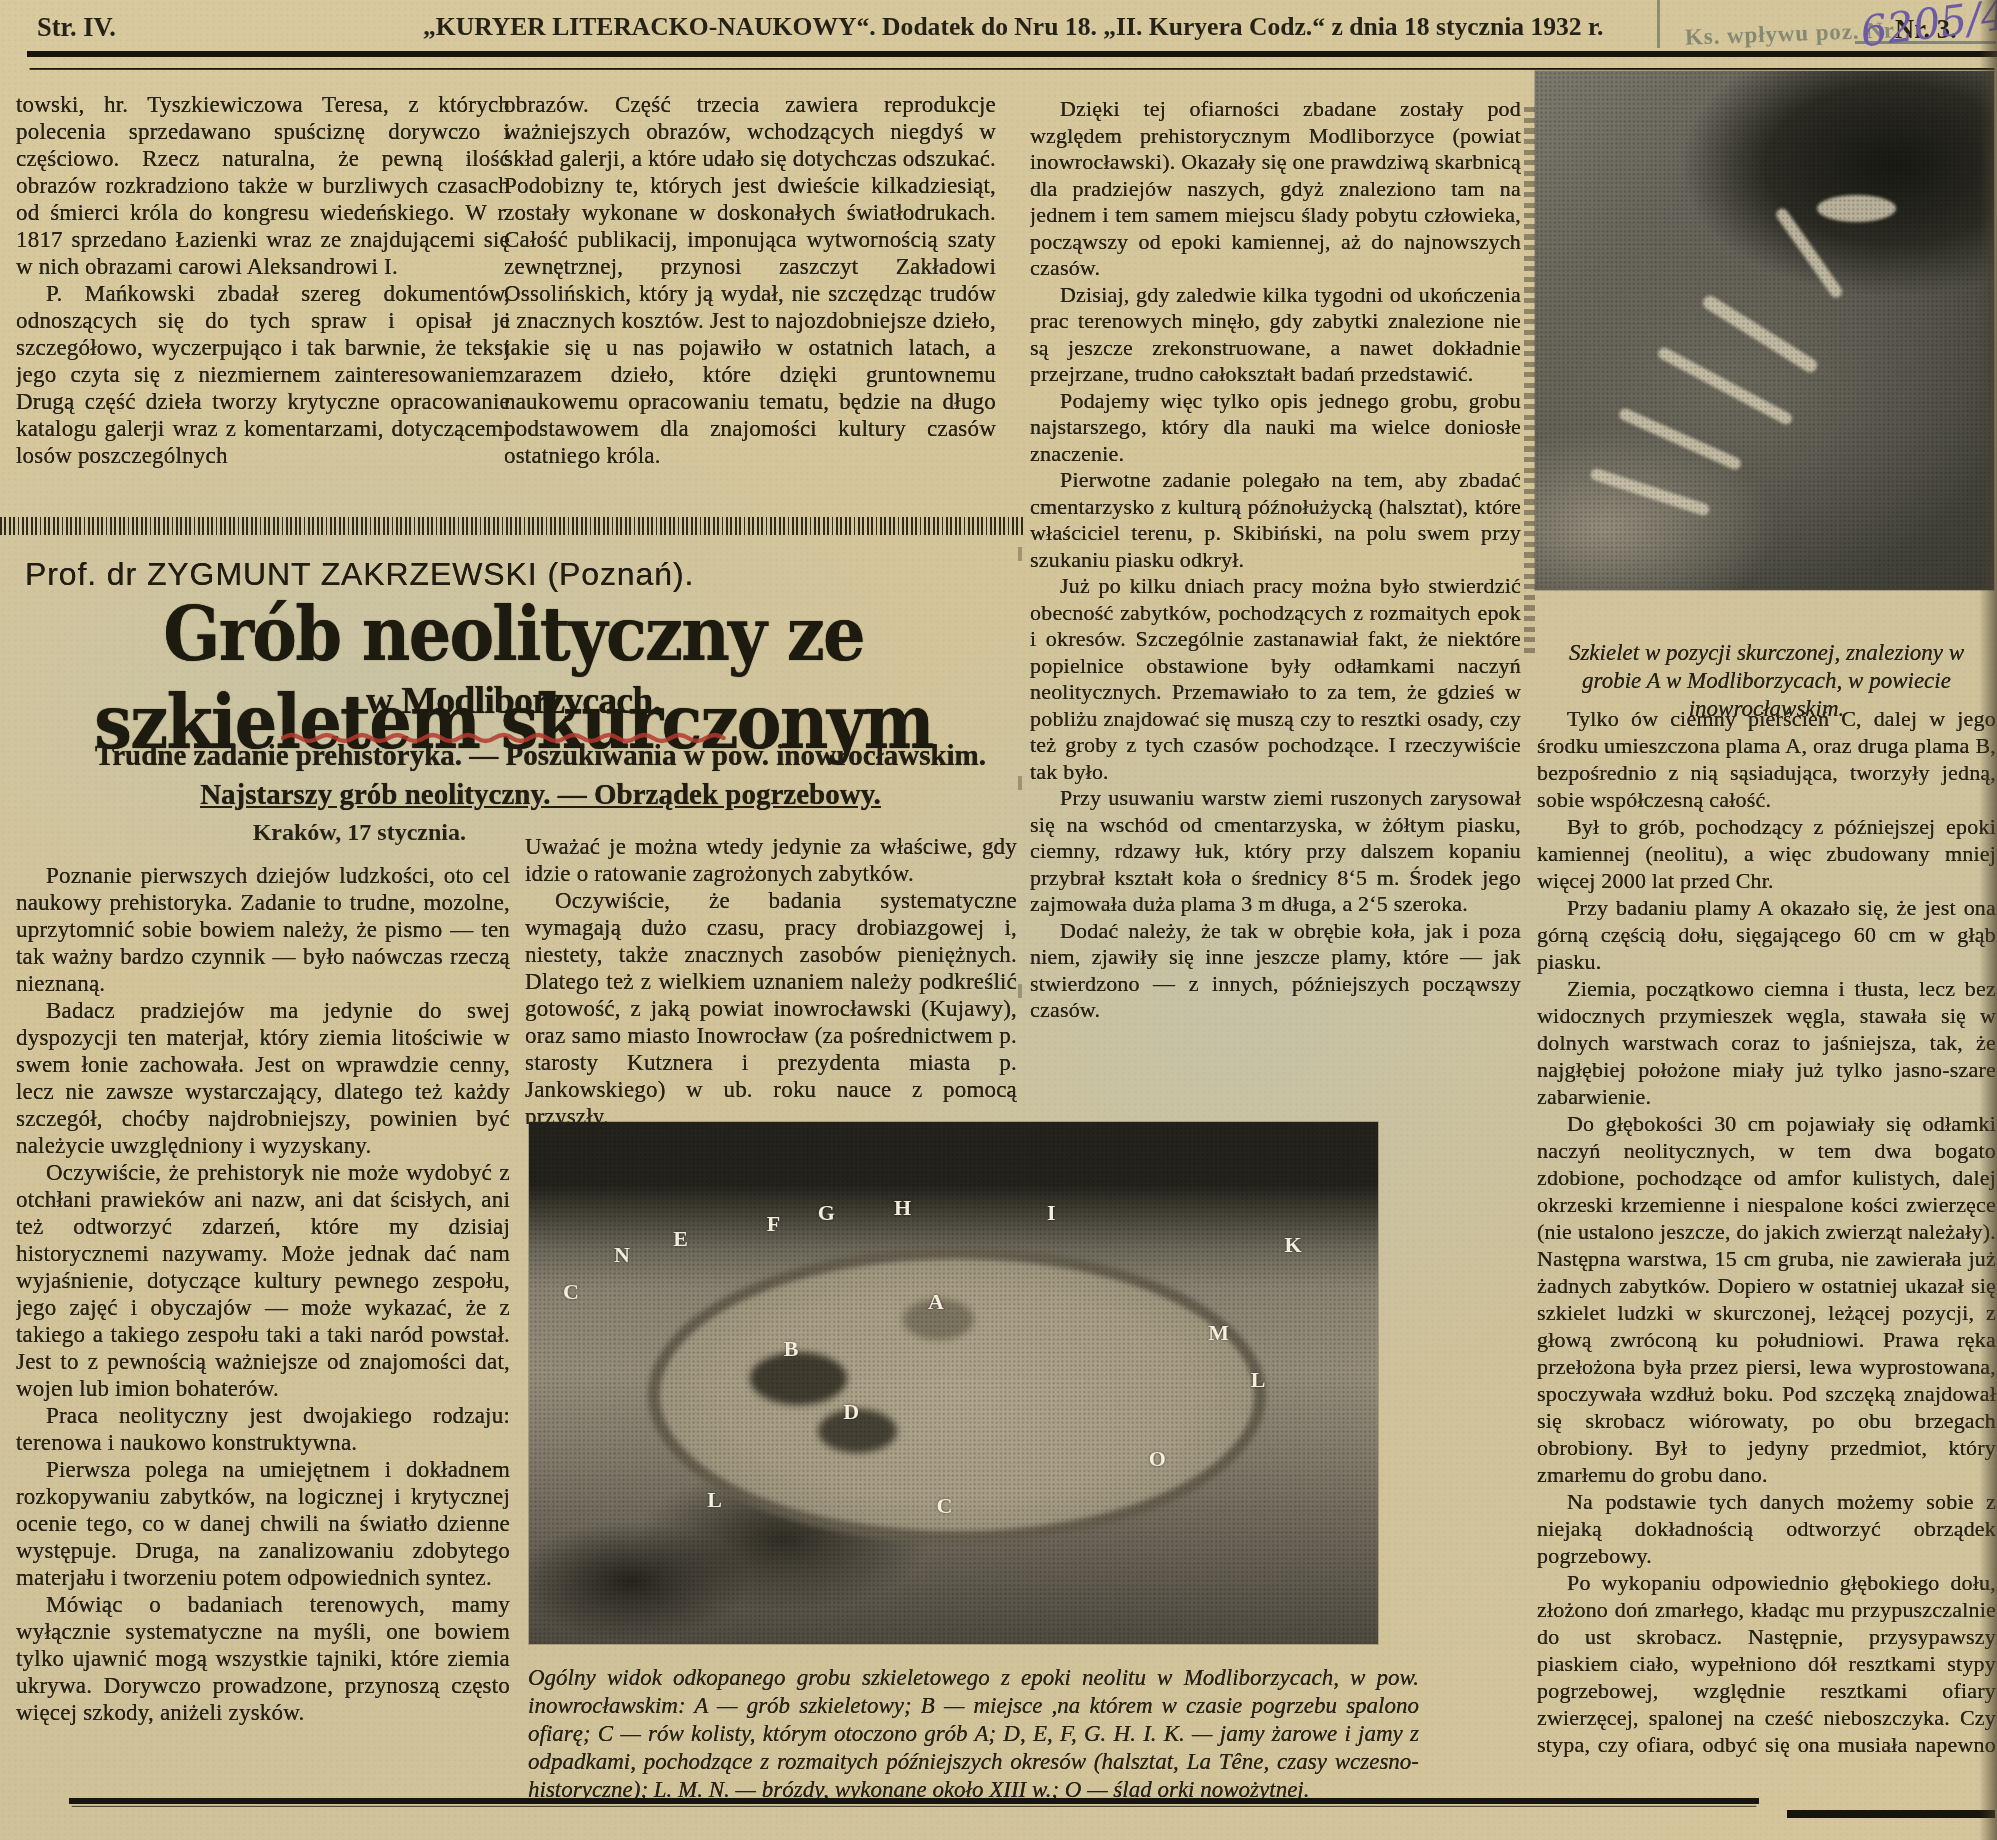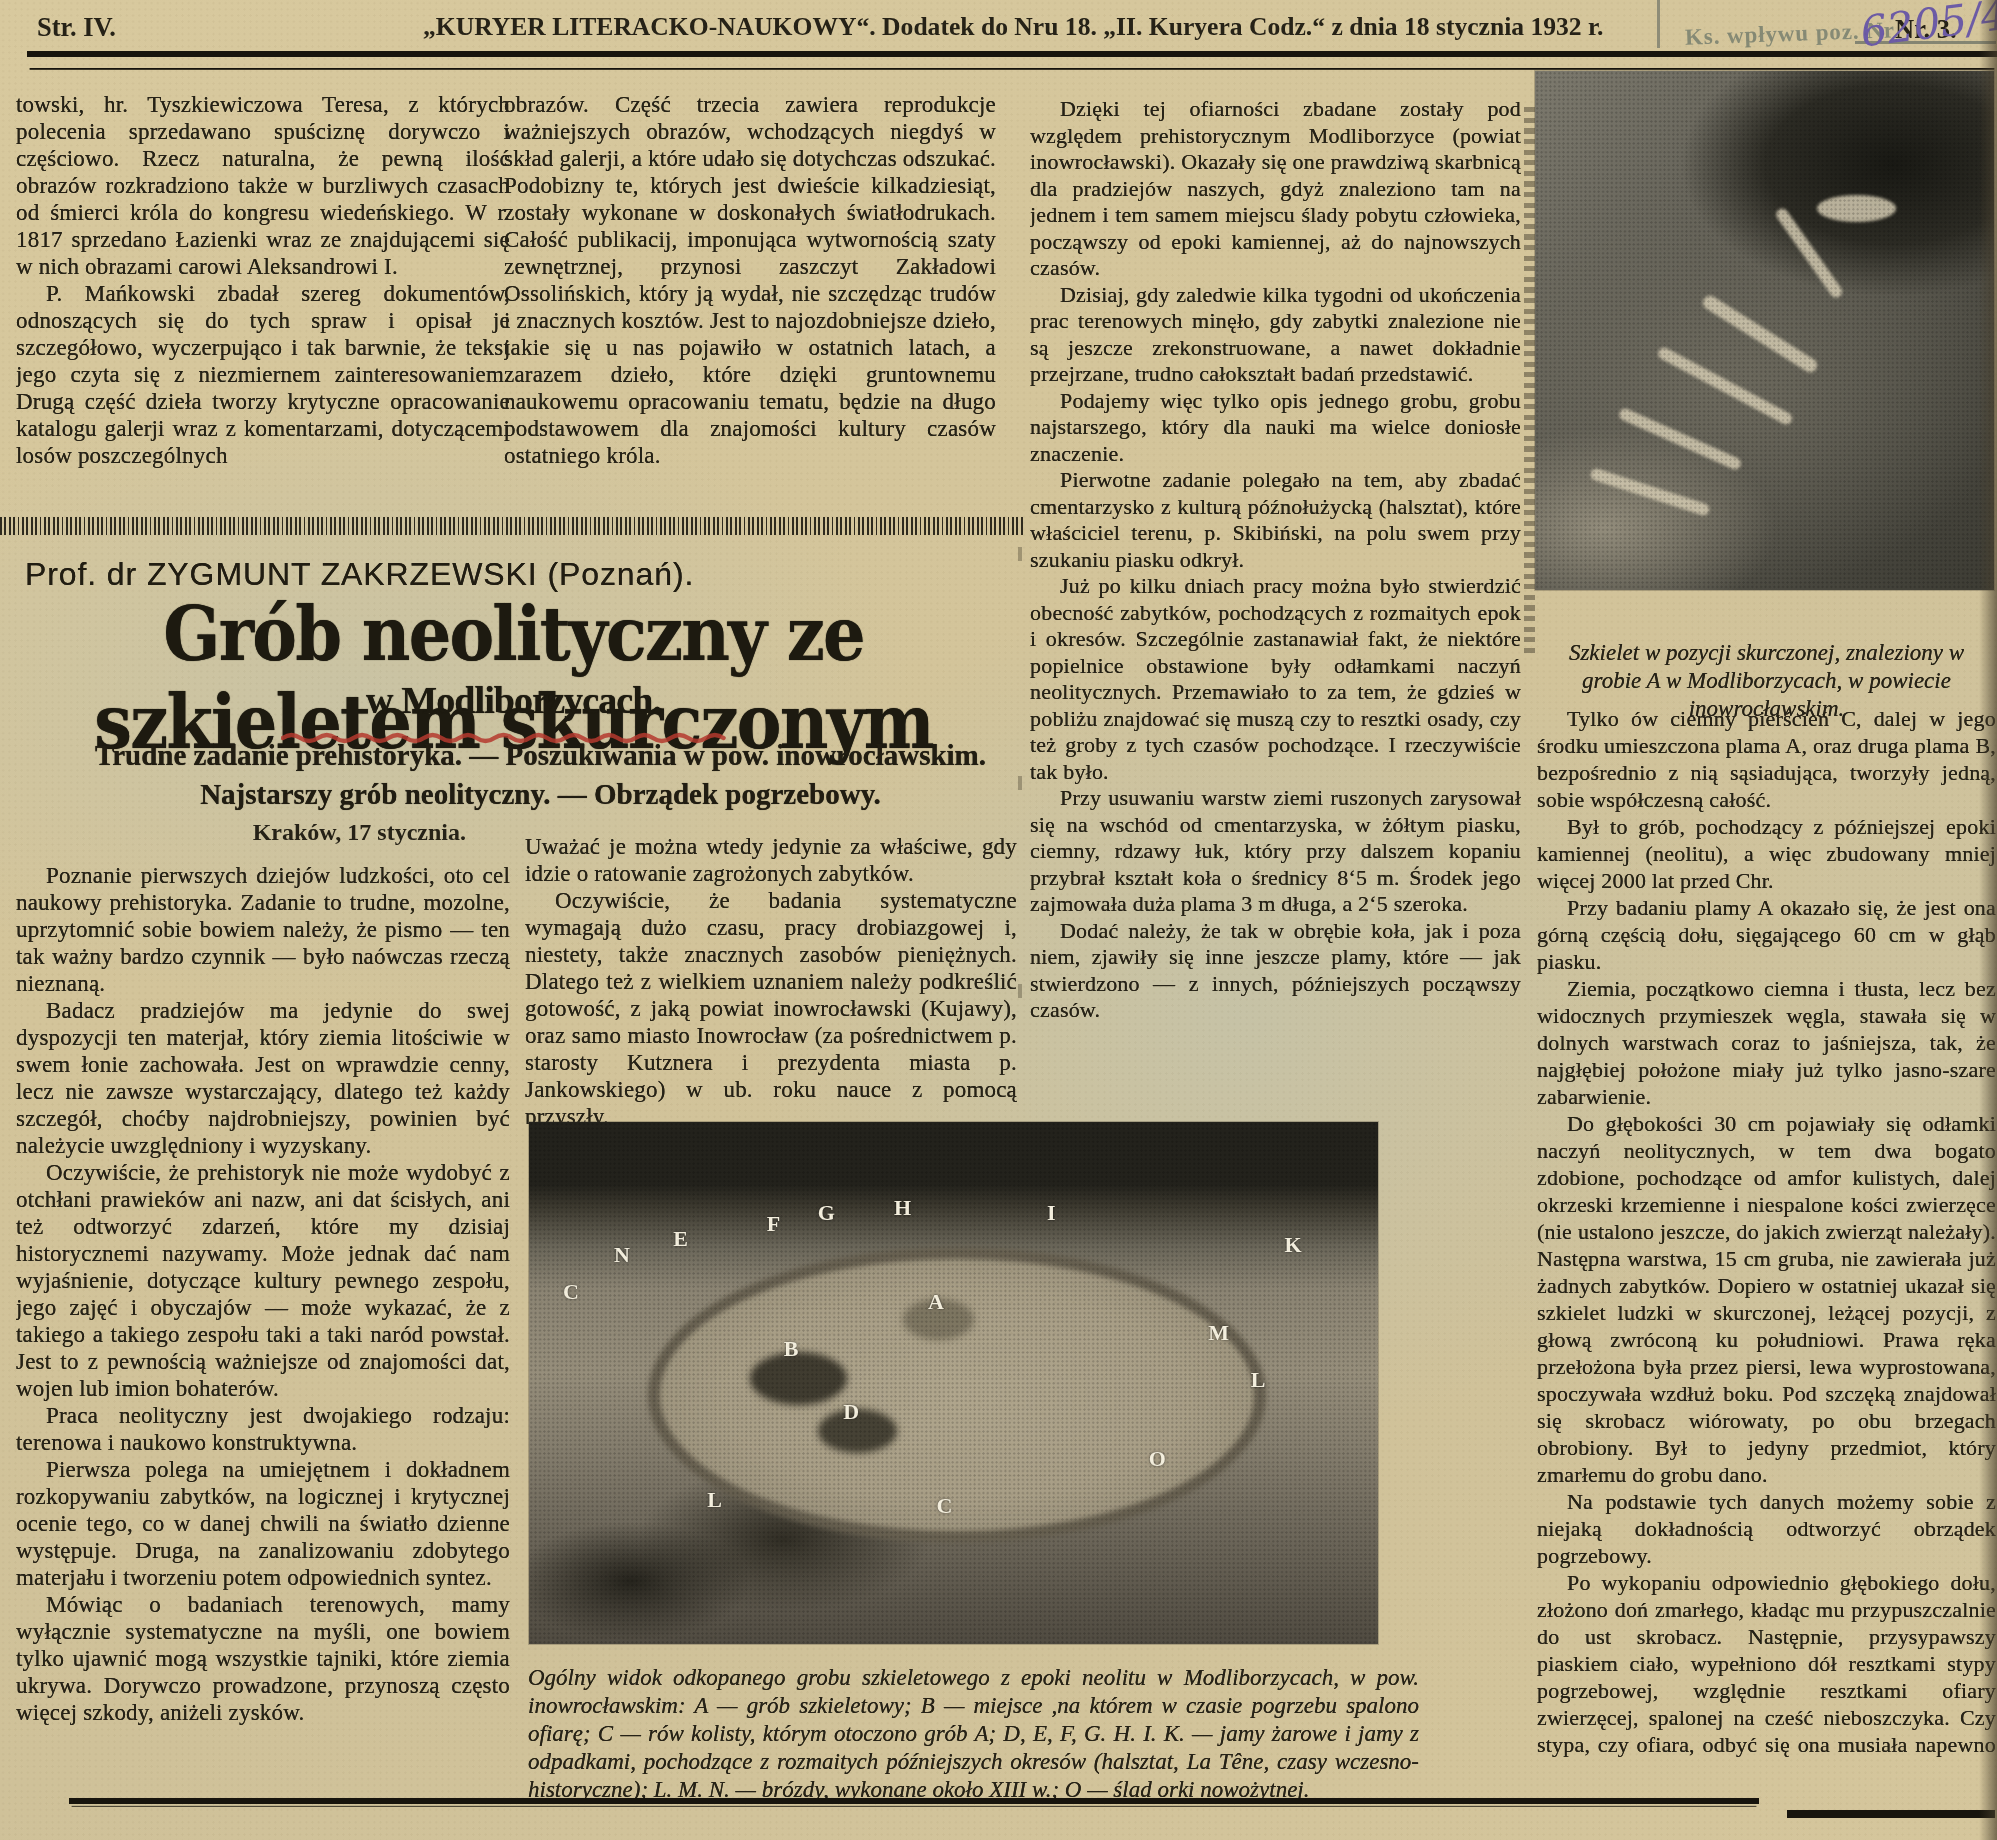--- a/index.html
+++ b/index.html
@@ -120,21 +120,21 @@
 
   <div class="divider-band"></div>
 
   <div class="byline">Prof. dr ZYGMUNT ZAKRZEWSKI (Poznań).</div>
   <div class="headline1">Grób neolityczny ze szkieletem skurczonym</div>
   <div class="headline2">w Modliborzycach.</div>
   <svg class="squiggle" width="454" height="16" viewBox="0 0 515 18">
     <path d="M2 9 q 10 -7 20 0 t 20 0 t 20 0 t 20 0 t 20 0 t 20 0 t 20 0 t 20 0 t 20 0 t 20 0 t 20 0 t 20 0 t 20 0 t 20 0 t 20 0 t 20 0 t 20 0 t 20 0 t 20 0 t 20 0 t 20 0 t 20 0 t 20 0 t 20 0 t 20 0" fill="none" stroke="#b5392e" stroke-width="5" stroke-linecap="round" opacity="0.85"></path>
   </svg>
   <div class="subhead" style="top:739px;">Trudne zadanie prehistoryka. — Poszukiwania w pow. inowrocławskim.</div>
-  <div class="subhead" style="top:778px;">Najstarszy grób neolityczny. — Obrządek pogrzebowy.</div>
+  <div class="subhead" style="top:778px;text-decoration:underline;">Najstarszy grób neolityczny. — Obrządek pogrzebowy.</div>
 
   <div class="dateline">Kraków, 17 stycznia.</div>
 
   <div class="body-text" style="left:16px;top:854px;width:494px;height:918px;">
     <p>Poznanie pierwszych dziejów ludzkości, oto cel naukowy prehistoryka. Zadanie to trudne, mozolne, uprzytomnić sobie bowiem należy, że pismo — ten tak ważny bardzo czynnik — było naówczas rzeczą nieznaną.</p>
     <p>Badacz pradziejów ma jedynie do swej dyspozycji ten materjał, który ziemia litościwie w swem łonie zachowała. Jest on wprawdzie cenny, lecz nie zawsze wystarczający, dlatego też każdy szczegół, choćby najdrobniejszy, powinien być należycie uwzględniony i wyzyskany.</p>
     <p>Oczywiście, że prehistoryk nie może wydobyć z otchłani prawieków ani nazw, ani dat ścisłych, ani też odtworzyć zdarzeń, które my dzisiaj historycznemi nazywamy. Może jednak dać nam wyjaśnienie, dotyczące kultury pewnego zespołu, jego zajęć i obyczajów — może wykazać, że z takiego a takiego zespołu taki a taki naród powstał. Jest to z pewnością ważniejsze od znajomości dat, wojen lub imion bohaterów.</p>
     <p>Praca neolityczny jest dwojakiego rodzaju: terenowa i naukowo konstruktywna.</p>
     <p>Pierwsza polega na umiejętnem i dokładnem rozkopywaniu zabytków, na logicznej i krytycznej ocenie tego, co w danej chwili na światło dzienne występuje. Druga, na zanalizowaniu zdobytego materjału i tworzeniu potem odpowiednich syntez.</p>
     <p>Mówiąc o badaniach terenowych, mamy wyłącznie systematyczne na myśli, one bowiem tylko ujawnić mogą wszystkie tajniki, które ziemia ukrywa. Dorywczo prowadzone, przynoszą często więcej szkody, aniżeli zysków.</p>

